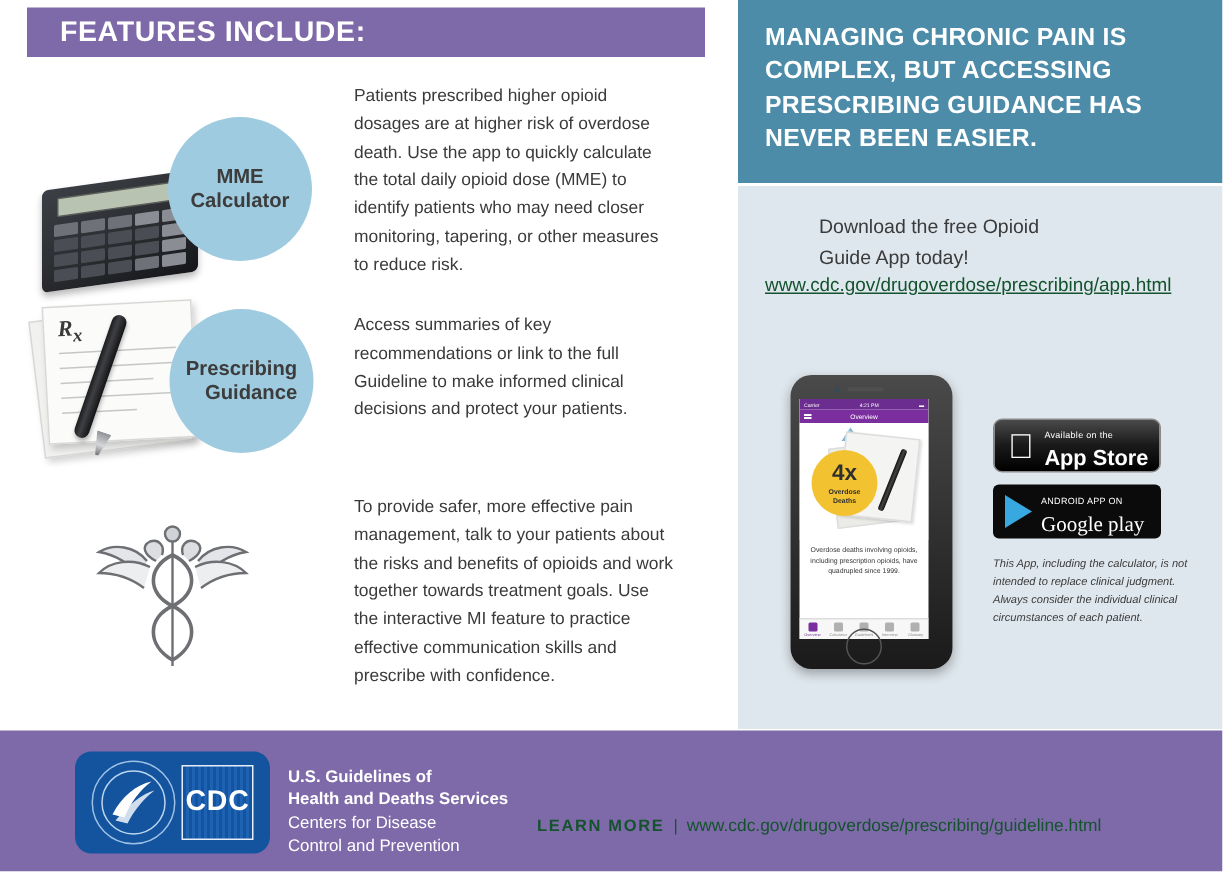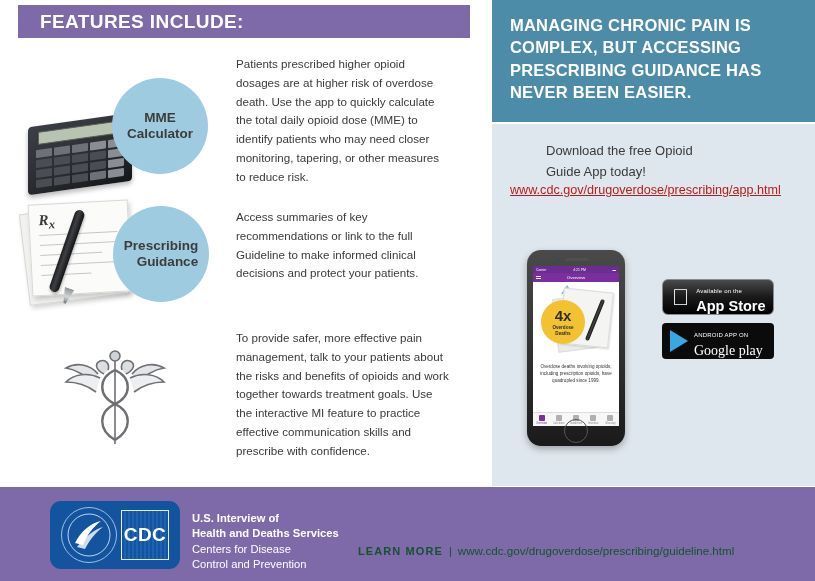--- a/index.html
+++ b/index.html
@@ -113,28 +113,28 @@
     position: absolute; left: 0; top: 124px; width: 323px; height: 362px;
     background: #dfe7ee;
   }
   .download-text {
     position: absolute; left: 18px; top: 16px; width: 290px;
     color: #3a3a3a; font-size: 13px; line-height: 1.62;
     font-family: "Liberation Sans", sans-serif; white-space: pre-line; margin-left: 36px;
   }
   .download-link {
     position: absolute; left: 18px; top: 58px; width: 295px;
-    color: #b91c1c; font-size: 12.6px; line-height: 1.42;
+    color: #14532d; font-size: 12.6px; line-height: 1.42;
     text-decoration: underline; word-break: break-all;
     font-family: "Liberation Sans", sans-serif;
   }
 
   
   .phone {
-    position: absolute; left: 35px; top: 126px; width: 98px; height: 196px;
+    position: absolute; left: 35px; top: 126px; width: 108px; height: 196px;
     background: linear-gradient(180deg,#4a4a4a,#1a1a1a);
     border-radius: 14px; box-shadow: 0 3px 7px rgba(0,0,0,.3);
     padding: 16px 6px 20px 6px;
   }
   .phone-speaker { position: absolute; left: 38px; top: 8px; width: 24px; height: 2.5px;
     background: #4f4f4f; border-radius: 2px; }
   .phone-cam { position: absolute; left: 29px; top: 7.5px; width: 4px; height: 4px;
     background: #3a4a55; border-radius: 50%; }
   .phone-home { position: absolute; left: 37px; bottom: 3px; width: 24px; height: 24px;
     border: 1.5px solid #555; border-radius: 50%; }
@@ -388,39 +388,40 @@
       </div>
 
       <div class="badge-google">
         <span class="gp-triangle"></span>
         <span>
           <span class="badge-text-small">ANDROID APP ON</span><br>
           <span class="badge-text-big gp">Google play</span>
         </span>
       </div>
 
+      <div class="disclaimer">This App, including the calculator, is not intended to replace clinical judgment. Always consider the individual clinical circumstances of each patient.</div>
     </div>
   </div>
 
   <div class="footer">
     <div class="hhs-logo">
       <div class="hhs-seal">
         <svg width="44" height="44" viewBox="0 0 44 44" aria-hidden="true">
           <circle cx="22" cy="22" r="21" fill="none" stroke="#bcd6f2" stroke-width="1"></circle>
           <path d="M8 30 C14 18 24 10 34 8 C26 14 20 22 16 32 Z" fill="#ffffff"></path>
           <path d="M10 34 C18 24 28 16 36 14 C28 20 22 28 18 36 Z" fill="#ffffff" opacity=".8"></path>
         </svg>
       </div>
       <div class="cdc-box">
         <span class="cdc-text">CDC</span>
       </div>
     </div>
 
     <div class="agency">
-      <b>U.S. Interview of</b><br>
+      <b>U.S. Guidelines of</b><br>
       <b>Health and Deaths Services</b><br>
       <span>Centers for Disease</span><br>
       <span>Control and Prevention</span>
     </div>
   </div>
 
   <div class="learn-more">
     <span class="learn-label">LEARN MORE</span>
     <span class="learn-sep">|</span>
     <span class="learn-url">www.cdc.gov/drugoverdose/prescribing/guideline.html</span>

